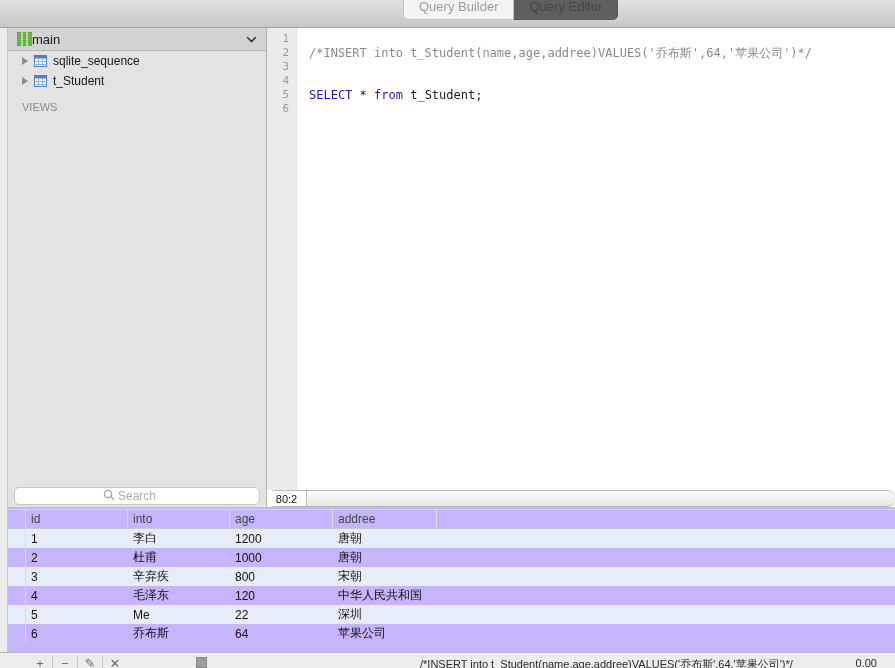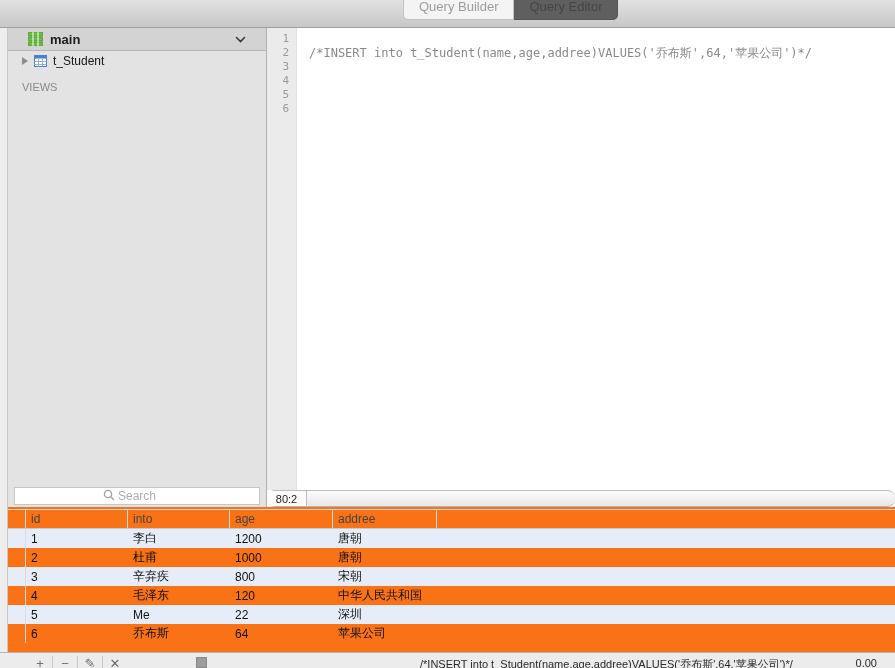--- a/index.html
+++ b/index.html
@@ -10,45 +10,45 @@
   .titlebar { height:28px; background:linear-gradient(#e2e2e2,#c7c7c7); border-bottom:1px solid #a2a2a2; position:relative; overflow:hidden; }
   .seg { position:absolute; left:403px; top:-7px; display:flex; }
   .seg-btn { height:27px; padding:0 15px; font-size:13px; display:flex; align-items:flex-end; padding-bottom:5px; }
   .seg-btn.light { background:#f4f4f4; color:#9d9d9d; border:1px solid #c2c2c2; border-radius:5px 0 0 5px; }
   .seg-btn.dark  { background:#5f5f5f; color:#454545; border:1px solid #555; border-left:none; border-radius:0 5px 5px 0; }
 
   
   .upper { display:flex; height:479px; }
   .edge-strip { width:8px; background:#ededed; border-right:1px solid #c9c9c9; flex:none; }
   .sidebar { width:259px; background:#e3e3e3; border-right:1px solid #b0b0b0; position:relative; flex:none; }
-  .db-row { height:23px; background:#d3d3d3; border-bottom:1px solid #b5b5b5; display:flex; align-items:center; padding:0 20px; gap:7px; cursor:default;font-weight:bold; }
+  .db-row { height:23px; background:#d3d3d3; border-bottom:1px solid #b5b5b5; display:flex; align-items:center; padding:0 9px; cursor:default; }
   .db-label { font-size:13px; color:#1c1c1c; flex:1; }
   .section-label { font-size:11px; color:#8b8b8b; padding:10px 0 5px 14px; }
   .tree-item { height:20px; display:flex; align-items:center; padding-left:14px; gap:6px; font-size:12px; color:#161616; }
   .tri { width:0; height:0; border-left:6px solid #8d8d8d; border-top:4px solid transparent; border-bottom:4px solid transparent; flex:none; }
   .search-wrap { position:absolute; left:6px; right:6px; bottom:3px; height:18px; }
   .search-wrap svg { position:absolute; left:calc(50% - 34px); top:3px; pointer-events:none; }
-  input.search { width:100%; height:18px; border:1px solid #c6c6c6; border-radius:0; background:#fff; text-align:center; font-size:12px; font-family:"Liberation Sans",sans-serif; color:#333; outline:none; }
+  input.search { width:100%; height:18px; border:1px solid #c6c6c6; border-radius:5px; background:#fff; text-align:center; font-size:12px; font-family:"Liberation Sans",sans-serif; color:#333; outline:none; }
   input.search::placeholder { color:#aeaeae; }
 
   .editor-col { flex:1; display:flex; flex-direction:column; background:#fff; min-width:0; }
   .editor { flex:1; display:flex; overflow:hidden; }
   .gutter { width:30px; background:#ebebeb; border-right:1px solid #e2e2e2; padding-top:4px; font-family:"DejaVu Sans Mono",monospace; font-size:11px; color:#9a9a9a; text-align:right; flex:none; }
   .gutter div { height:14px; line-height:14px; padding-right:7px; }
   .code { flex:1; padding:4px 0 0 12px; font-family:"DejaVu Sans Mono",monospace; font-size:12px; color:#1a1a1a; }
   .code-line { height:14px; line-height:14px; white-space:pre; }
   .kw { color:#1a1ac8; }
   .cm { color:#8a8a8a; }
 
   .hstrip { height:17px; display:flex; border-top:1px solid #bcbcbc; border-bottom:1px solid #b3b3b3; background:linear-gradient(#fcfcfc,#e7e7e7);border-radius:8px; }
   .cursor-cell { width:40px; border-right:1px solid #bdbdbd; font-size:11px; color:#1a1a1a; display:flex; align-items:center; justify-content:center; background:#fcfcfc; flex:none; }
   .hscroll-track { flex:1; }
 
   
-  .results-wrap { display:flex; height:145px; background:#f97316; }
+  .results-wrap { display:flex; height:145px; background:#c4b5fd; }
   .results { flex:1; padding-top:2px; min-width:0; }
   .rrow { display:grid; grid-template-columns:18px 102px 102px 103px 104px 1fr; height:19px; font-size:12px; color:#111; }
   .rrow.header { height:20px; border-top:1px solid #dadada; border-bottom:1px solid #c9c9c9; color:#454545; }
   .rrow.stripe { background:#e7edf8; }
   .cell, .hcell { padding-left:5px; display:flex; align-items:center; overflow:hidden; white-space:nowrap; }
   .hcell { border-right:1px solid #dcdcdc; }
   .hcell:last-child { border-right:none; }
   .gcell { border-right:1px solid #dcdcdc; padding-left:0; }
 
   
@@ -92,20 +92,32 @@
         <div class="tree-item">
           <span class="tri"></span>
   <svg width="13" height="12" viewBox="0 0 13 12" style="flex:none">
     <rect x="0.5" y="0.5" width="12" height="11" fill="#ffffff" stroke="#4a7fd4"></rect>
     <rect x="0.5" y="0.5" width="12" height="3" fill="#4a7fd4"></rect>
     <line x1="0.5" y1="6.5" x2="12.5" y2="6.5" stroke="#8fb3e8"></line>
     <line x1="0.5" y1="9.5" x2="12.5" y2="9.5" stroke="#8fb3e8"></line>
     <line x1="4.5" y1="3.5" x2="4.5" y2="11.5" stroke="#8fb3e8"></line>
     <line x1="8.5" y1="3.5" x2="8.5" y2="11.5" stroke="#8fb3e8"></line>
   </svg>
+<span>sqlite_sequence</span>
+        </div>
+        <div class="tree-item">
+          <span class="tri"></span>
+  <svg width="13" height="12" viewBox="0 0 13 12" style="flex:none">
+    <rect x="0.5" y="0.5" width="12" height="11" fill="#ffffff" stroke="#4a7fd4"></rect>
+    <rect x="0.5" y="0.5" width="12" height="3" fill="#4a7fd4"></rect>
+    <line x1="0.5" y1="6.5" x2="12.5" y2="6.5" stroke="#8fb3e8"></line>
+    <line x1="0.5" y1="9.5" x2="12.5" y2="9.5" stroke="#8fb3e8"></line>
+    <line x1="4.5" y1="3.5" x2="4.5" y2="11.5" stroke="#8fb3e8"></line>
+    <line x1="8.5" y1="3.5" x2="8.5" y2="11.5" stroke="#8fb3e8"></line>
+  </svg>
 <span>t_Student</span>
         </div>
       </div>
 
     <div class="section-label">VIEWS</div>
 
     <div class="search-wrap">
       <input class="search" type="text" placeholder="Search" style="">
       <svg width="12" height="12" viewBox="0 0 12 12">
         <circle cx="5" cy="5" r="3.6" stroke="#a0a0a0" fill="none" stroke-width="1.3"></circle>
@@ -122,20 +134,21 @@
           <div>3</div>
           <div>4</div>
           <div>5</div>
           <div>6</div>
         </div>
       <div class="code">
           <div class="code-line"></div>
           <div class="code-line"><span class="cm">/*INSERT into t_Student(name,age,addree)VALUES('乔布斯',64,'苹果公司')*/</span></div>
           <div class="code-line"></div>
           <div class="code-line"></div>
+          <div class="code-line"><span class="kw">SELECT</span><span class=""> * </span><span class="kw">from</span><span class=""> t_Student;</span></div>
           <div class="code-line"></div>
         </div>
     </div>
     <div class="hstrip">
       <div class="cursor-cell">80:2</div>
       <div class="hscroll-track"></div>
     </div>
   </div>
 </div>
 

